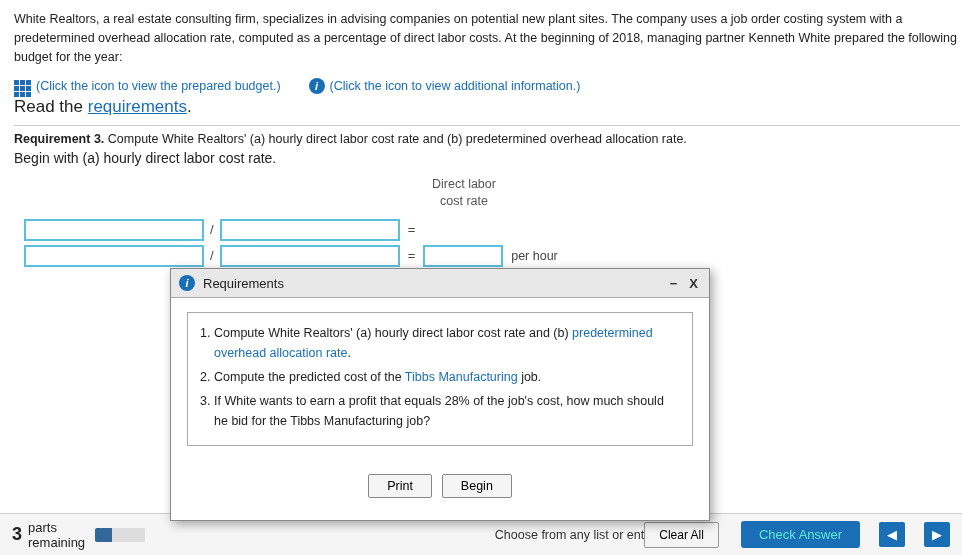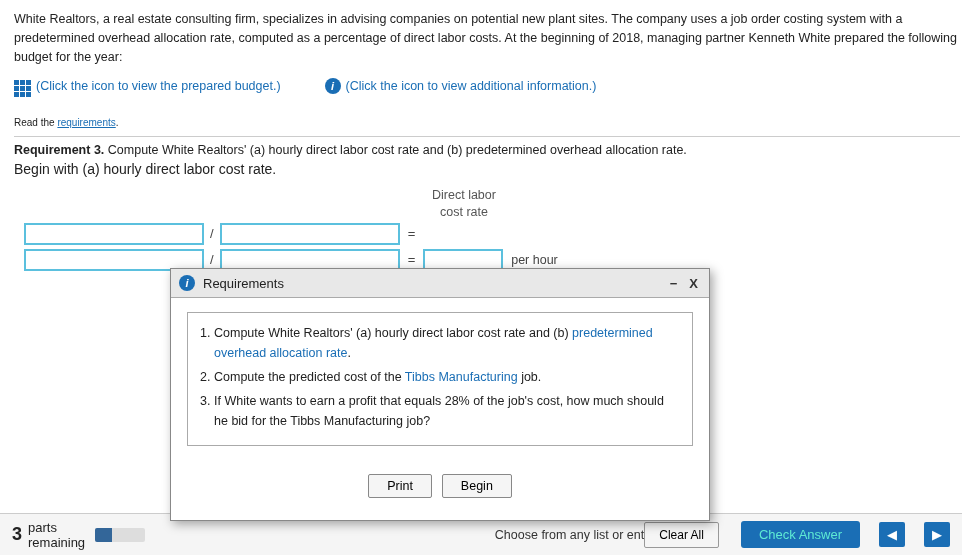--- a/index.html
+++ b/index.html
@@ -16,22 +16,22 @@
     .main-content {
       padding: 10px 2px 0 14px;
     }
     .intro-text {
       font-size: 12.5px;
       line-height: 1.5;
       margin-bottom: 8px;
     }
     .icon-links {
       display: flex;
-      gap: 44px;
-      margin-bottom: 20px;
+      gap: 28px;
+      margin-bottom: 0;
     }
     .icon-link {
       display: flex;
       align-items: center;
       gap: 5px;
       color: #1a6eb5;
       font-size: 12.5px;
       cursor: pointer;
       text-decoration: none;
     }
@@ -55,21 +55,21 @@
       height: 16px;
       border-radius: 50%;
       background: #1a6eb5;
       color: #fff;
       font-size: 11px;
       font-weight: bold;
       font-style: italic;
       flex-shrink: 0;
     }
     .requirements-link {
-      font-size: 10px;
+      font-size: 17px;
       margin-bottom: 8px;
     }
     .requirements-link a {
       color: #1a6eb5;
     }
     hr.divider {
       border: none;
       border-top: 1px solid #ccc;
       margin: 6px 0;
     }
@@ -300,21 +300,21 @@
   <hr class="divider">
 
   <p class="requirement-heading">
     <strong>Requirement 3.</strong><span> Compute White Realtors' (a) hourly direct labor cost rate and (b) predetermined overhead allocation rate.</span>
   </p>
 
   <p class="begin-text">Begin with (a) hourly direct labor cost rate.</p>
 
   <div class="form-area">
 
-    <div style="display:flex; align-items:flex-end; margin-bottom:3px; margin-left:10px;">
+    <div style="display:flex; align-items:flex-end; margin-bottom:10px; margin-left:10px;">
       <div style="width:180px;"></div>
       <div style="width:10px;"></div>
       <div style="width:180px;"></div>
       <div style="width:30px;"></div>
       <div style="width:80px; text-align:center; font-size:12.5px; color:#555; line-height:1.3;">Direct labor<br>cost rate</div>
     </div>
 
     <div class="form-row" style="margin-left:10px;">
       <input type="text" class="form-input" style="">
       <span class="form-slash">/</span>

